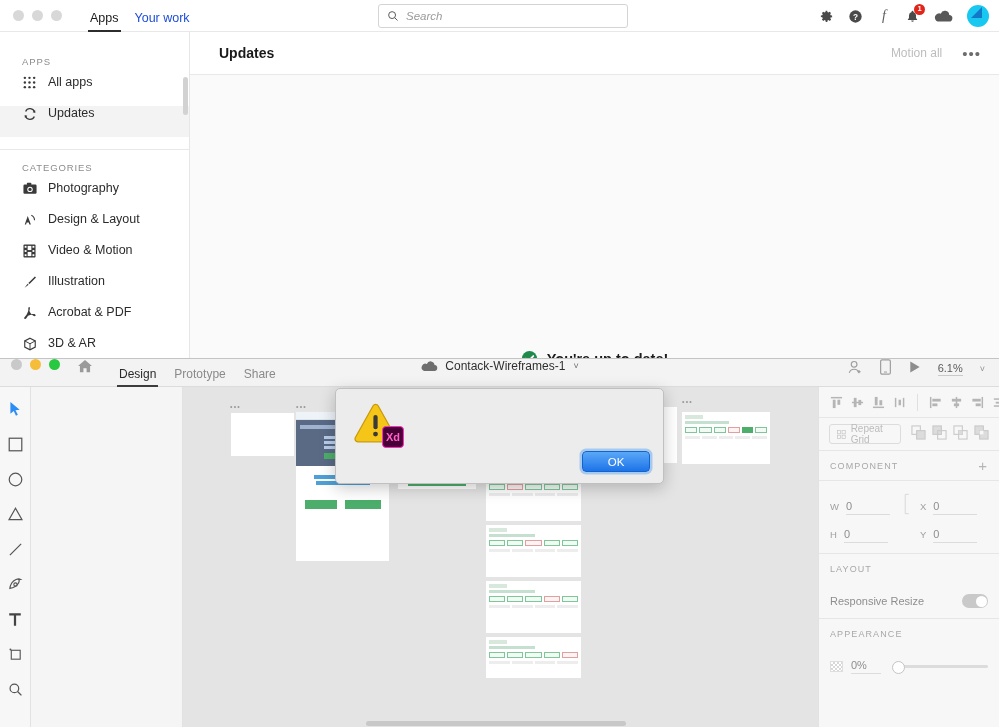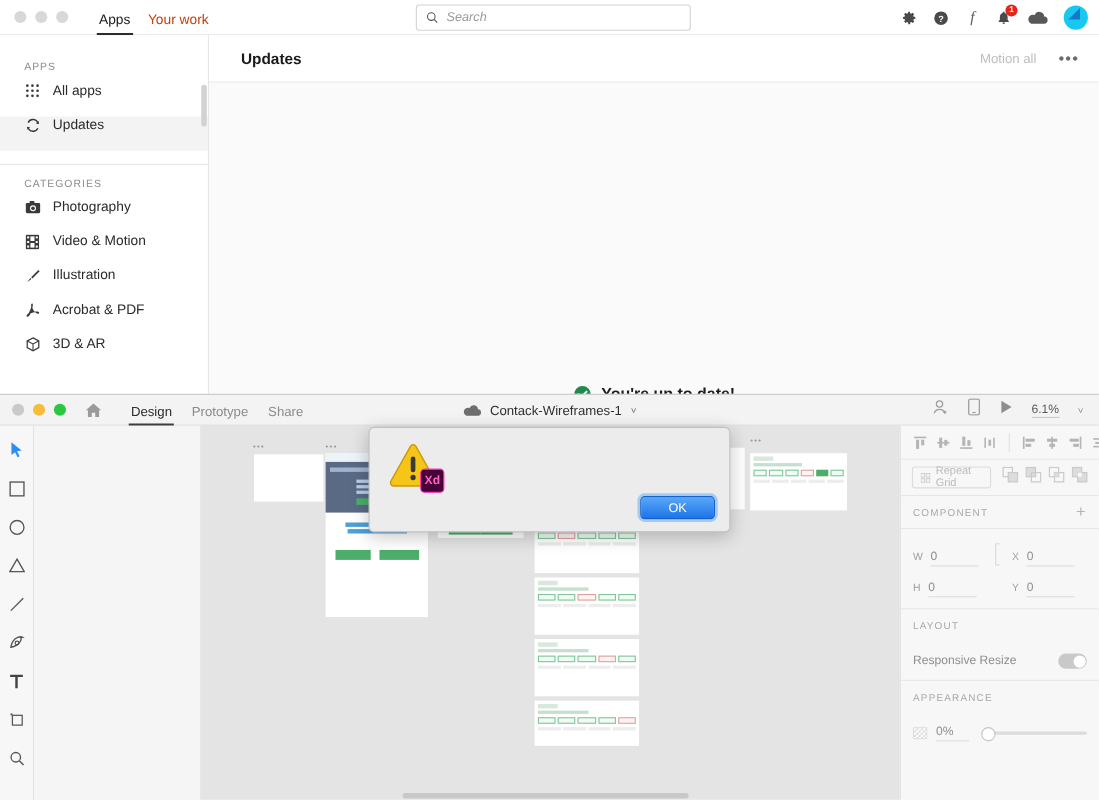--- a/index.html
+++ b/index.html
@@ -22,21 +22,21 @@
     border-bottom: 1px solid #e8e8e8;
     display: flex; align-items: center;
   }
   .traffic { display: flex; gap: 8px; margin-left: 13px; }
   .traffic i {
     width: 11px; height: 11px; border-radius: 50%; background: #d8d8d8;
     display: block;
   }
   .cc-tabs { display: flex; margin-left: 20px; height: 32px; align-items: flex-end; }
   .cc-tab {
-    font-size: 12.5px; color: #c2410c; padding: 0 8px 7px 8px;
+    font-size: 12.5px; color: #1d4ed8; padding: 0 8px 7px 8px;
     cursor: pointer; position: relative;
   }
   .cc-tab.active { color: #1a1a1a; }
   .cc-tab.active::after {
     content: ""; position: absolute; left: 6px; right: 6px; bottom: 0;
     height: 2px; background: #2c2c2c;
   }
   .cc-search {
     position: absolute; left: 378px; top: 4px; width: 250px; height: 24px;
     border: 1px solid #d4d4d4; border-radius: 3px; background: #fff;
@@ -111,21 +111,21 @@
   .upd-status-txt { font-size: 14.5px; color: #1c1c1c; font-weight: bold; }
   .upd-sub { font-size: 12.5px; color: #7d7d7d; margin-top: 11px; }
 
   
   .xd-window {
     position: absolute; left: 0; top: 358px; width: 999px; height: 369px;
     background: #f7f7f7; border-top: 1px solid #c4c4c4;
   }
   .xd-titlebar {
     height: 28px; background: #f3f3f3; border-bottom: 1px solid #dcdcdc;
-    display: flex; align-items: center; position: relative;
+    display: flex; align-items: flex-start; position: relative;
   }
   .xd-traffic { display: flex; gap: 8px; margin-left: 11px; }
   .xd-traffic i { width: 11px; height: 11px; border-radius: 50%; display: block; }
   .home-ico { margin-left: 17px; display: flex; align-items: center; cursor: pointer; }
   .xd-tabs { display: flex; margin-left: 17px; height: 28px; align-items: flex-end; }
   .xd-tab {
     font-size: 12px; color: #8a8a8a; padding: 0 9px 6px 9px; cursor: pointer; position: relative;
   }
   .xd-tab.active { color: #2b2b2b; }
   .xd-tab.active::after {
@@ -361,20 +361,29 @@
           <svg width="14" height="13" viewBox="0 0 16 14">
             <rect x="0.5" y="2.5" width="15" height="10.5" rx="1.4" fill="#3a3a3a"></rect>
             <rect x="4.5" y="0.5" width="5" height="2.6" rx="0.7" fill="#3a3a3a"></rect>
             <circle cx="8" cy="8" r="3.1" fill="#fff"></circle>
               <circle cx="8" cy="8" r="1.9" fill="#3a3a3a"></circle>
           </svg>
         </span>
         <span>Photography</span>
       </div>
 
+      <div class="side-item">
+        <span class="side-ico">
+          <svg width="14" height="14" viewBox="0 0 16 16">
+            <path fill="#3a3a3a" d="M2 13l3.4-9.6L9 13H7.3l-.7-2.2H4.2L3.5 13z"></path>
+            <path fill="none" stroke="#3a3a3a" stroke-width="1.2" d="M9.5 2.5c2.2 1 3.7 3.2 3.7 5.9"></path>
+          </svg>
+        </span>
+        <span>Design &amp; Layout</span>
+      </div>
 
       <div class="side-item">
         <span class="side-ico">
           <svg width="13" height="14" viewBox="0 0 14 15">
             <rect x="0.5" y="0.5" width="13" height="14" rx="1" fill="#3a3a3a"></rect>
             <g fill="#fff">
               <rect x="1.8" y="2" width="2" height="2"></rect>
                 <rect x="1.8" y="6.5" width="2" height="2"></rect>
                 <rect x="1.8" y="11" width="2" height="2"></rect>
               <rect x="10.2" y="2" width="2" height="2"></rect>

